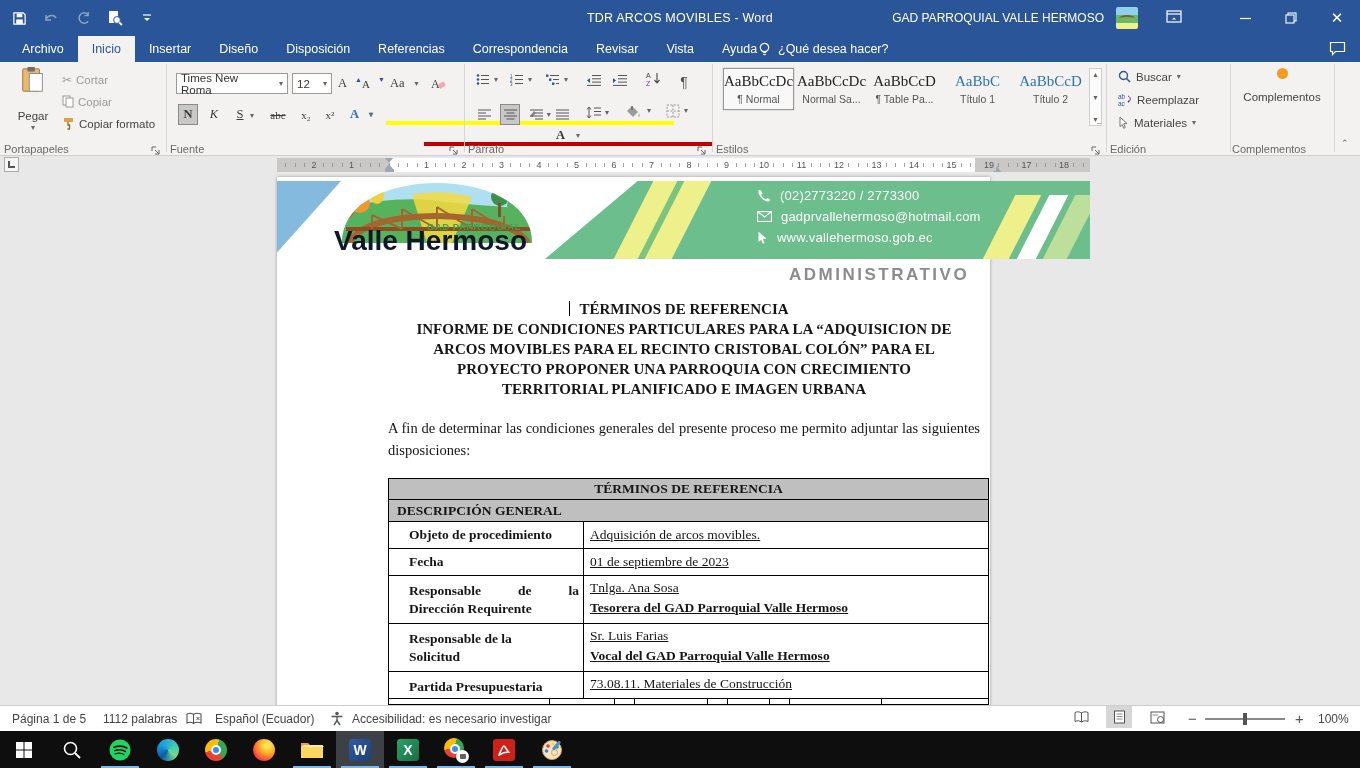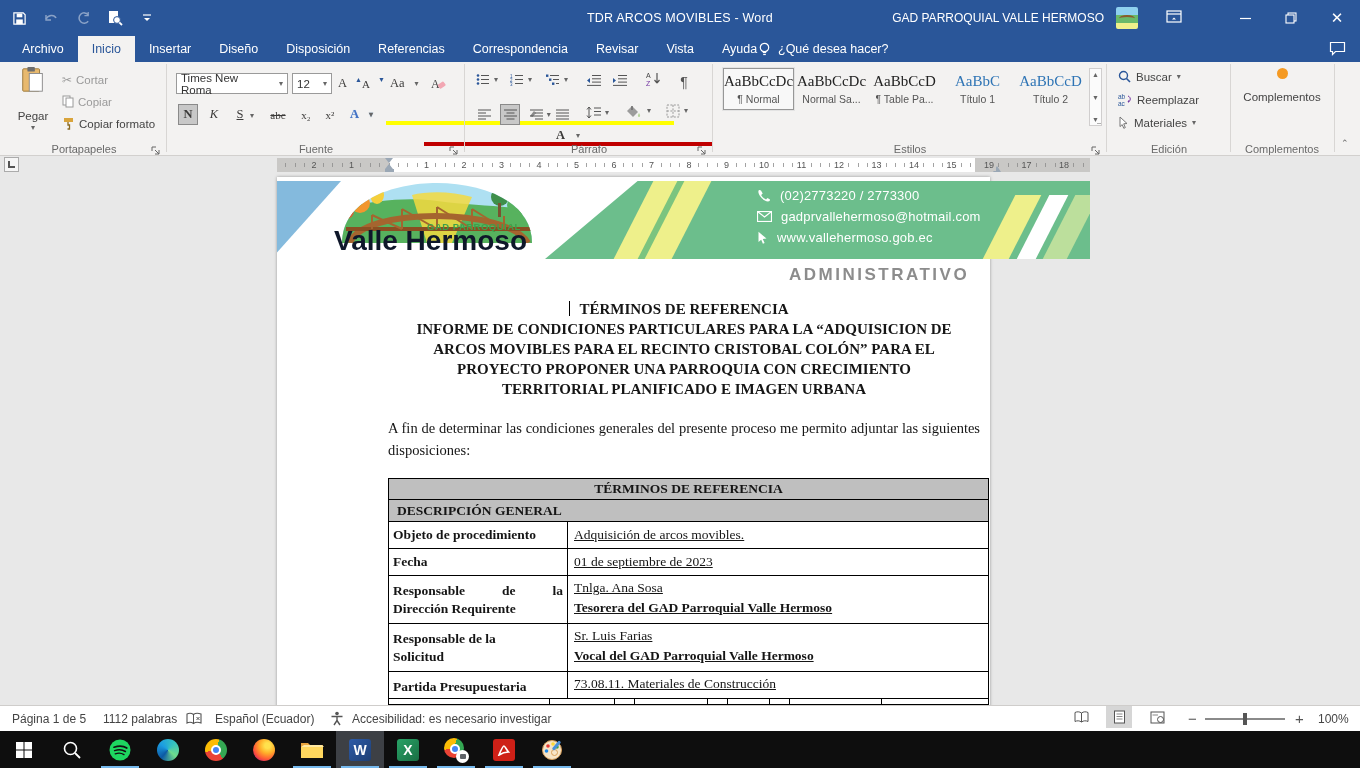--- a/index.html
+++ b/index.html
@@ -28,21 +28,21 @@
   
   .tabrow{position:absolute;left:0;top:36px;width:1360px;height:26px;background:#2a5699;display:flex;align-items:stretch;padding-left:8px;}
   .rtab{display:flex;align-items:center;padding:0 14px;font-size:12.5px;color:#fff;}
   .rtab.active{background:#f3f2f1;color:#2a5699;}
   .tellme{display:flex;align-items:center;gap:7px;color:#fff;font-size:12.5px;padding:0 10px;}
   .comment-top{position:absolute;right:14px;top:40px;}
 
   
   .ribbon{position:absolute;left:0;top:62px;width:1360px;height:94px;background:#f3f2f1;border-bottom:1px solid #d2d0ce;}
   .group{position:absolute;top:0;height:94px;}
-  .glabel{position:absolute;bottom:1px;left:0;right:0;text-align:center;font-size:11px;color:#696969;}
+  .glabel{position:absolute;bottom:1px;left:0;right:0;font-size:11px;color:#696969;}
   .gsep{position:absolute;top:2px;width:1px;height:88px;background:#d8d6d4;}
   .launcher{position:absolute;bottom:3px;width:11px;height:11px;}
   .rsmall{display:flex;align-items:center;gap:4px;font-size:11.5px;color:#444;white-space:nowrap;}
   .grayed{color:#9a9a9a;}
   .combo{height:21px;border:1px solid #9a9a9a;background:#fff;font-size:11.5px;color:#333;display:flex;align-items:center;padding:0 4px;justify-content:space-between;}
   .carr{font-size:8px;color:#666;line-height:1;}
   .fbtn{min-width:20px;height:21px;display:flex;align-items:center;justify-content:center;font-size:12.5px;color:#3b3a39;}
   .fbtn.on{background:#c8c8c8;border:1px solid #8a8a8a;}
   .serifb{font-family:"Liberation Serif",serif;}
   .colorbar{position:relative;}
@@ -89,21 +89,21 @@
 
   .doc-title{position:absolute;left:111px;top:122px;width:592px;text-align:center;font-weight:700;font-size:15px;line-height:20px;}
   .caret{position:absolute;left:292px;top:124px;width:1px;height:15px;background:#000;}
   .intro{position:absolute;left:111px;top:240px;width:592px;font-size:14.5px;line-height:22px;text-align:justify;}
 
   .dtable{position:absolute;left:111px;top:301px;width:601px;font-size:13.5px;}
   .trow{position:relative;border:1px solid #000;border-top:none;display:flex;}
   .trow:first-child{border-top:1px solid #000;}
   .th1{height:22px;background:#bfbfbf;font-weight:700;justify-content:center;align-items:center;}
   .th2{height:22px;background:#bfbfbf;font-weight:700;align-items:center;padding-left:8px;}
-  .tc1{width:179px;border-right:1px solid #000;font-weight:700;padding:2px 4px 2px 4px;display:flex;flex-direction:column;justify-content:center;line-height:18px;}
+  .tc1{width:179px;border-right:1px solid #000;font-weight:700;padding:2px 4px 2px 4px;display:flex;flex-direction:column;justify-content:center;line-height:18px;margin-left:16px;}
   .tc2{flex:1;padding:2px 6px;line-height:20px;text-decoration:underline;}
   .jrow{display:flex;justify-content:space-between;}
   .partial{height:6px;overflow:hidden;position:relative;}
   .pdiv{position:absolute;top:0;width:1px;height:6px;background:#000;}
 
   
   .statusbar{position:absolute;left:0;top:705px;width:1360px;height:26px;background:#fff;border-top:1px solid #cfcdcb;font-size:12px;color:#444;}
   .sb{position:absolute;top:0;height:25px;display:flex;align-items:center;}
   .slider-track{width:80px;height:2px;background:#8a8a8a;position:relative;}
   .slider-thumb{position:absolute;left:38px;top:-5px;width:4px;height:12px;background:#555;}

